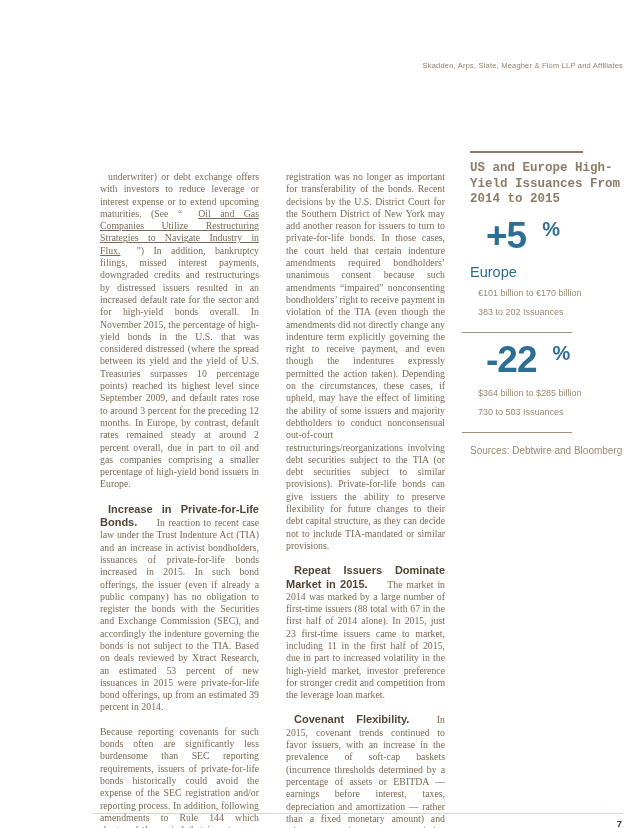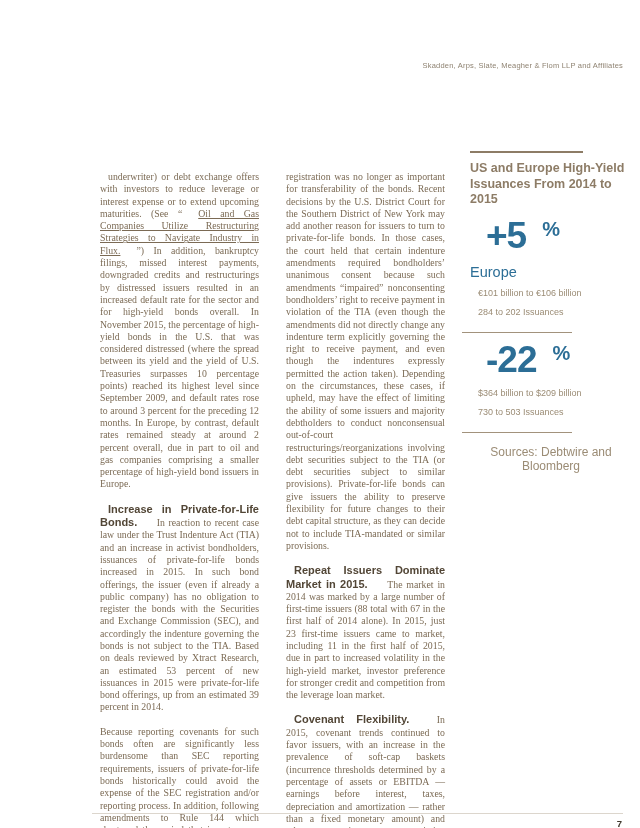--- a/index.html
+++ b/index.html
@@ -57,20 +57,21 @@
     width: 178px;
     font-family: "Liberation Sans", sans-serif;
   }
   .rule-top { width: 113px; border-top: 2px solid #8d7c66; margin-bottom: 8px; }
   .sidebar-title {
     font-weight: bold;
     font-size: 12.5px;
     line-height: 15.5px;
     color: #8d7c66;
     margin-bottom: 13px;
+    font-family: Liberation Mono, monospace;
   }
   .stat-value {
     color: #2c6e96;
     font-weight: bold;
     font-size: 37px;
     line-height: 30px;
     letter-spacing: -1px;
   }
   .stat-unit {
     color: #2c6e96;
@@ -81,21 +82,21 @@
     letter-spacing: 0;
   }
   .stat-region {
     color: #2c6e96;
     font-weight: normal;
     font-size: 14.5px;
     margin: 3px 0 7px 0;
   }
   .stat-detail { font-size: 9px; line-height: 11.5px; color: #9b8c75; }
   .divider { width: 110px; border-top: 1px solid #a2927c; margin: 13px 0 12px 0; }
-  .sources { font-size: 12px; color: #9b8c75; text-align: center; }
+  .sources { font-size: 10px; color: #9b8c75; }
   
   .footer-rule {
     position: absolute;
     left: 60px;
     right: 33px;
     top: 781px;
     border-top: 1px solid #dcd6cd;
   }
   .page-number {
     position: absolute;
@@ -132,29 +133,29 @@
   </div>
 
   <div class="sidebar">
     <div class="rule-top"></div>
 
     <div class="sidebar-title">US and Europe High-Yield Issuances From 2014 to 2015</div>
 
     <div>
       <div class="stat-value"><span>+5</span><span class="stat-unit">%</span></div>
       <div class="stat-region">Europe</div>
-      <div class="stat-detail">€101 billion to €106 billion</div>
-      <div class="stat-detail">284 to 202 Issuances</div>
+      <div class="stat-detail">€101 billion to €170 billion</div>
+      <div class="stat-detail">383 to 202 Issuances</div>
     </div>
 
     <div class="divider"></div>
 
     <div>
       <div class="stat-value"><span>-22</span><span class="stat-unit">%</span></div>
-      <div class="stat-detail">$364 billion to $209 billion</div>
+      <div class="stat-detail">$364 billion to $285 billion</div>
       <div class="stat-detail">730 to 503 Issuances</div>
     </div>
 
     <div class="divider"></div>
 
     <div class="sources">Sources: Debtwire and Bloomberg</div>
   </div>
 
   <div class="footer-rule"></div>
   <div class="page-number">7</div>

